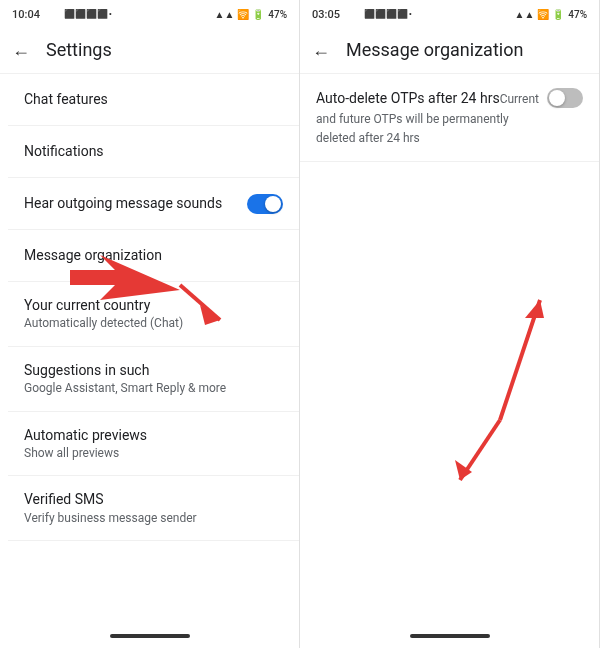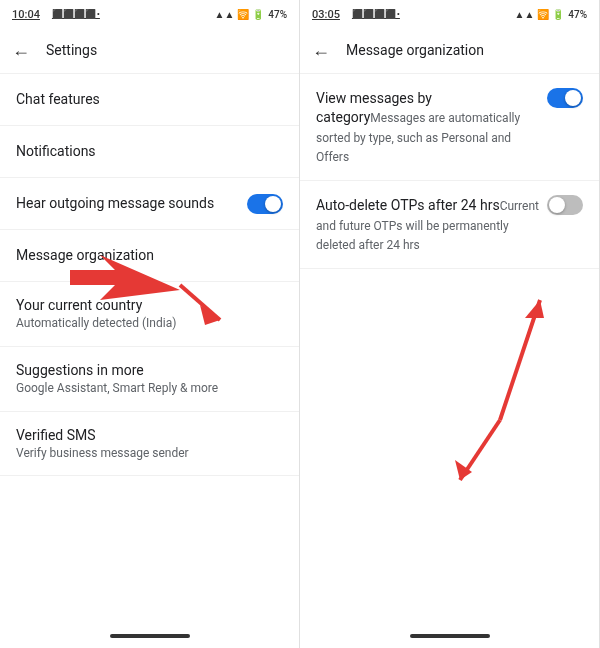--- a/index.html
+++ b/index.html
@@ -26,59 +26,60 @@
       display: flex;
       justify-content: space-between;
       align-items: center;
       padding: 6px 12px 4px;
       font-size: 11px;
       font-weight: 500;
       color: #333;
       height: 26px;
     }
 
-    .status-left { display: flex; align-items: center; gap: 8px; text-decoration: underline; }
+    .status-left { display: flex; align-items: center; gap: 20px; }
     .status-right { display: flex; align-items: center; gap: 3px; font-size: 10px; }
 
     .top-bar {
       display: flex;
       align-items: center;
       padding: 8px 12px;
       height: 48px;
       border-bottom: 1px solid #f0f0f0;
     }
 
     .back-arrow {
       font-size: 18px;
       color: #333;
       margin-right: 16px;
       cursor: pointer;
     }
 
     .top-bar-title {
-      font-size: 14px;
+      font-size: 18px;
       font-weight: 400;
       color: #202124;
       text-align: right;
     }
 
     .settings-list {
       flex: 1;
       overflow-y: auto;
     }
 
     .settings-item {
       display: flex;
       align-items: center;
       justify-content: space-between;
       padding: 14px 16px;
       border-bottom: 1px solid #f0f0f0;
       cursor: pointer;
       min-height: 52px;
       position: relative;
+      margin-left: 8px;
     }
 
     .settings-item-text {
       display: flex;
       flex-direction: column;
       flex: 1;
     }
 
     .item-title {
       font-size: 14px;
@@ -206,27 +207,33 @@
         <div class="toggle on"></div>
       </div>
       <div class="settings-item">
         <div class="settings-item-text">
           <span class="item-title">Message organization</span>
         </div>
       </div>
       <div class="settings-item">
         <div class="settings-item-text">
           <span class="item-title">Your current country</span>
-          <span class="item-subtitle">Automatically detected (India)</span>
-        </div>
-      </div>
-      <div class="settings-item">
-        <div class="settings-item-text">
-          <span class="item-title">Suggestions in more</span>
+          <span class="item-subtitle">Automatically detected (Chat)</span>
+        </div>
+      </div>
+      <div class="settings-item">
+        <div class="settings-item-text">
+          <span class="item-title">Suggestions in such</span>
           <span class="item-subtitle">Google Assistant, Smart Reply &amp; more</span>
+        </div>
+      </div>
+      <div class="settings-item">
+        <div class="settings-item-text">
+          <span class="item-title">Automatic previews</span>
+          <span class="item-subtitle">Show all previews</span>
         </div>
       </div>
       <div class="settings-item">
         <div class="settings-item-text">
           <span class="item-title">Verified SMS</span>
           <span class="item-subtitle">Verify business message sender</span>
         </div>
       </div>
     </div>
 
@@ -256,24 +263,20 @@
     </div>
   </div>
 
   <div class="top-bar">
     <span class="back-arrow">←</span>
     <span class="top-bar-title">Message organization</span>
   </div>
 
   <div class="settings-list">
 
-  <div class="msg-org-item">
-        <div class="msg-org-text"><span class="item-title">View messages by category</span><span class="item-subtitle">Messages are automatically sorted by type, such as Personal and Offers</span></div>
-        <div class="toggle on"></div>
-      </div>
       <div class="msg-org-item">
         <div class="msg-org-text"><span class="item-title">Auto-delete OTPs after 24 hrs</span><span class="item-subtitle">Current and future OTPs will be permanently deleted after 24 hrs</span></div>
         <div class="toggle off"></div>
       </div>
     </div>
 
   <div class="home-indicator">
     <div class="home-bar"></div>
   </div>
 

